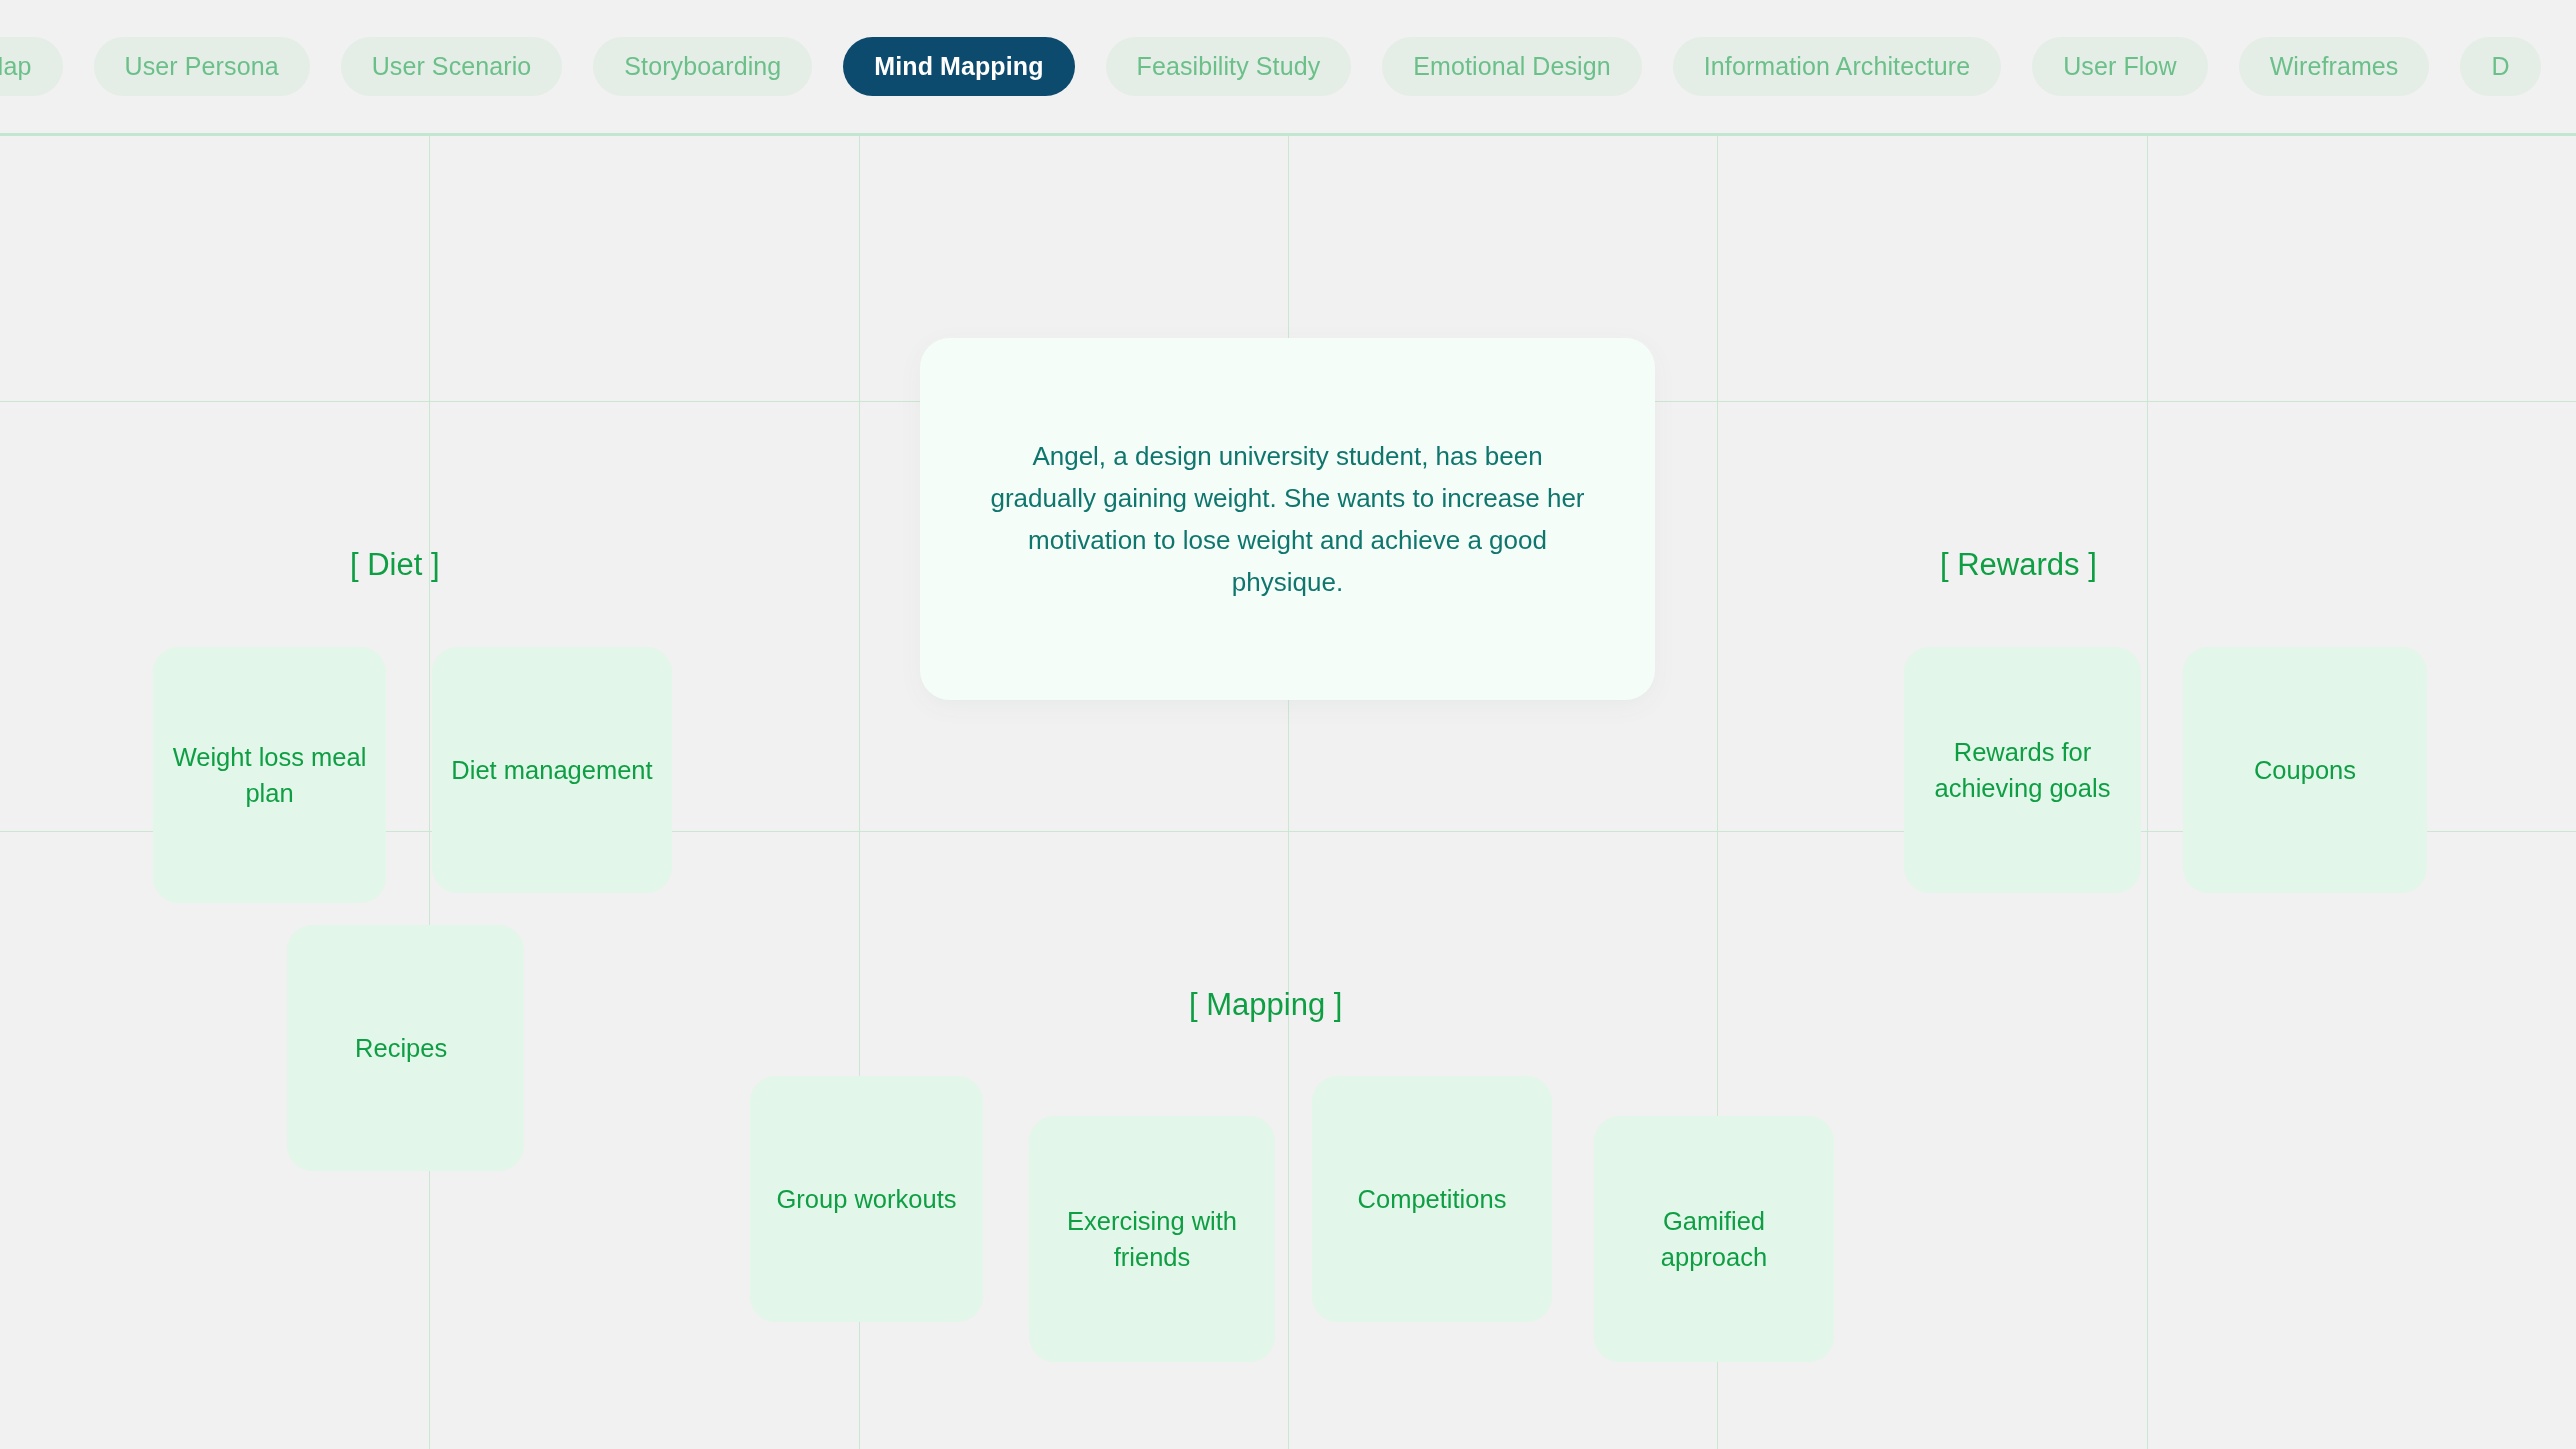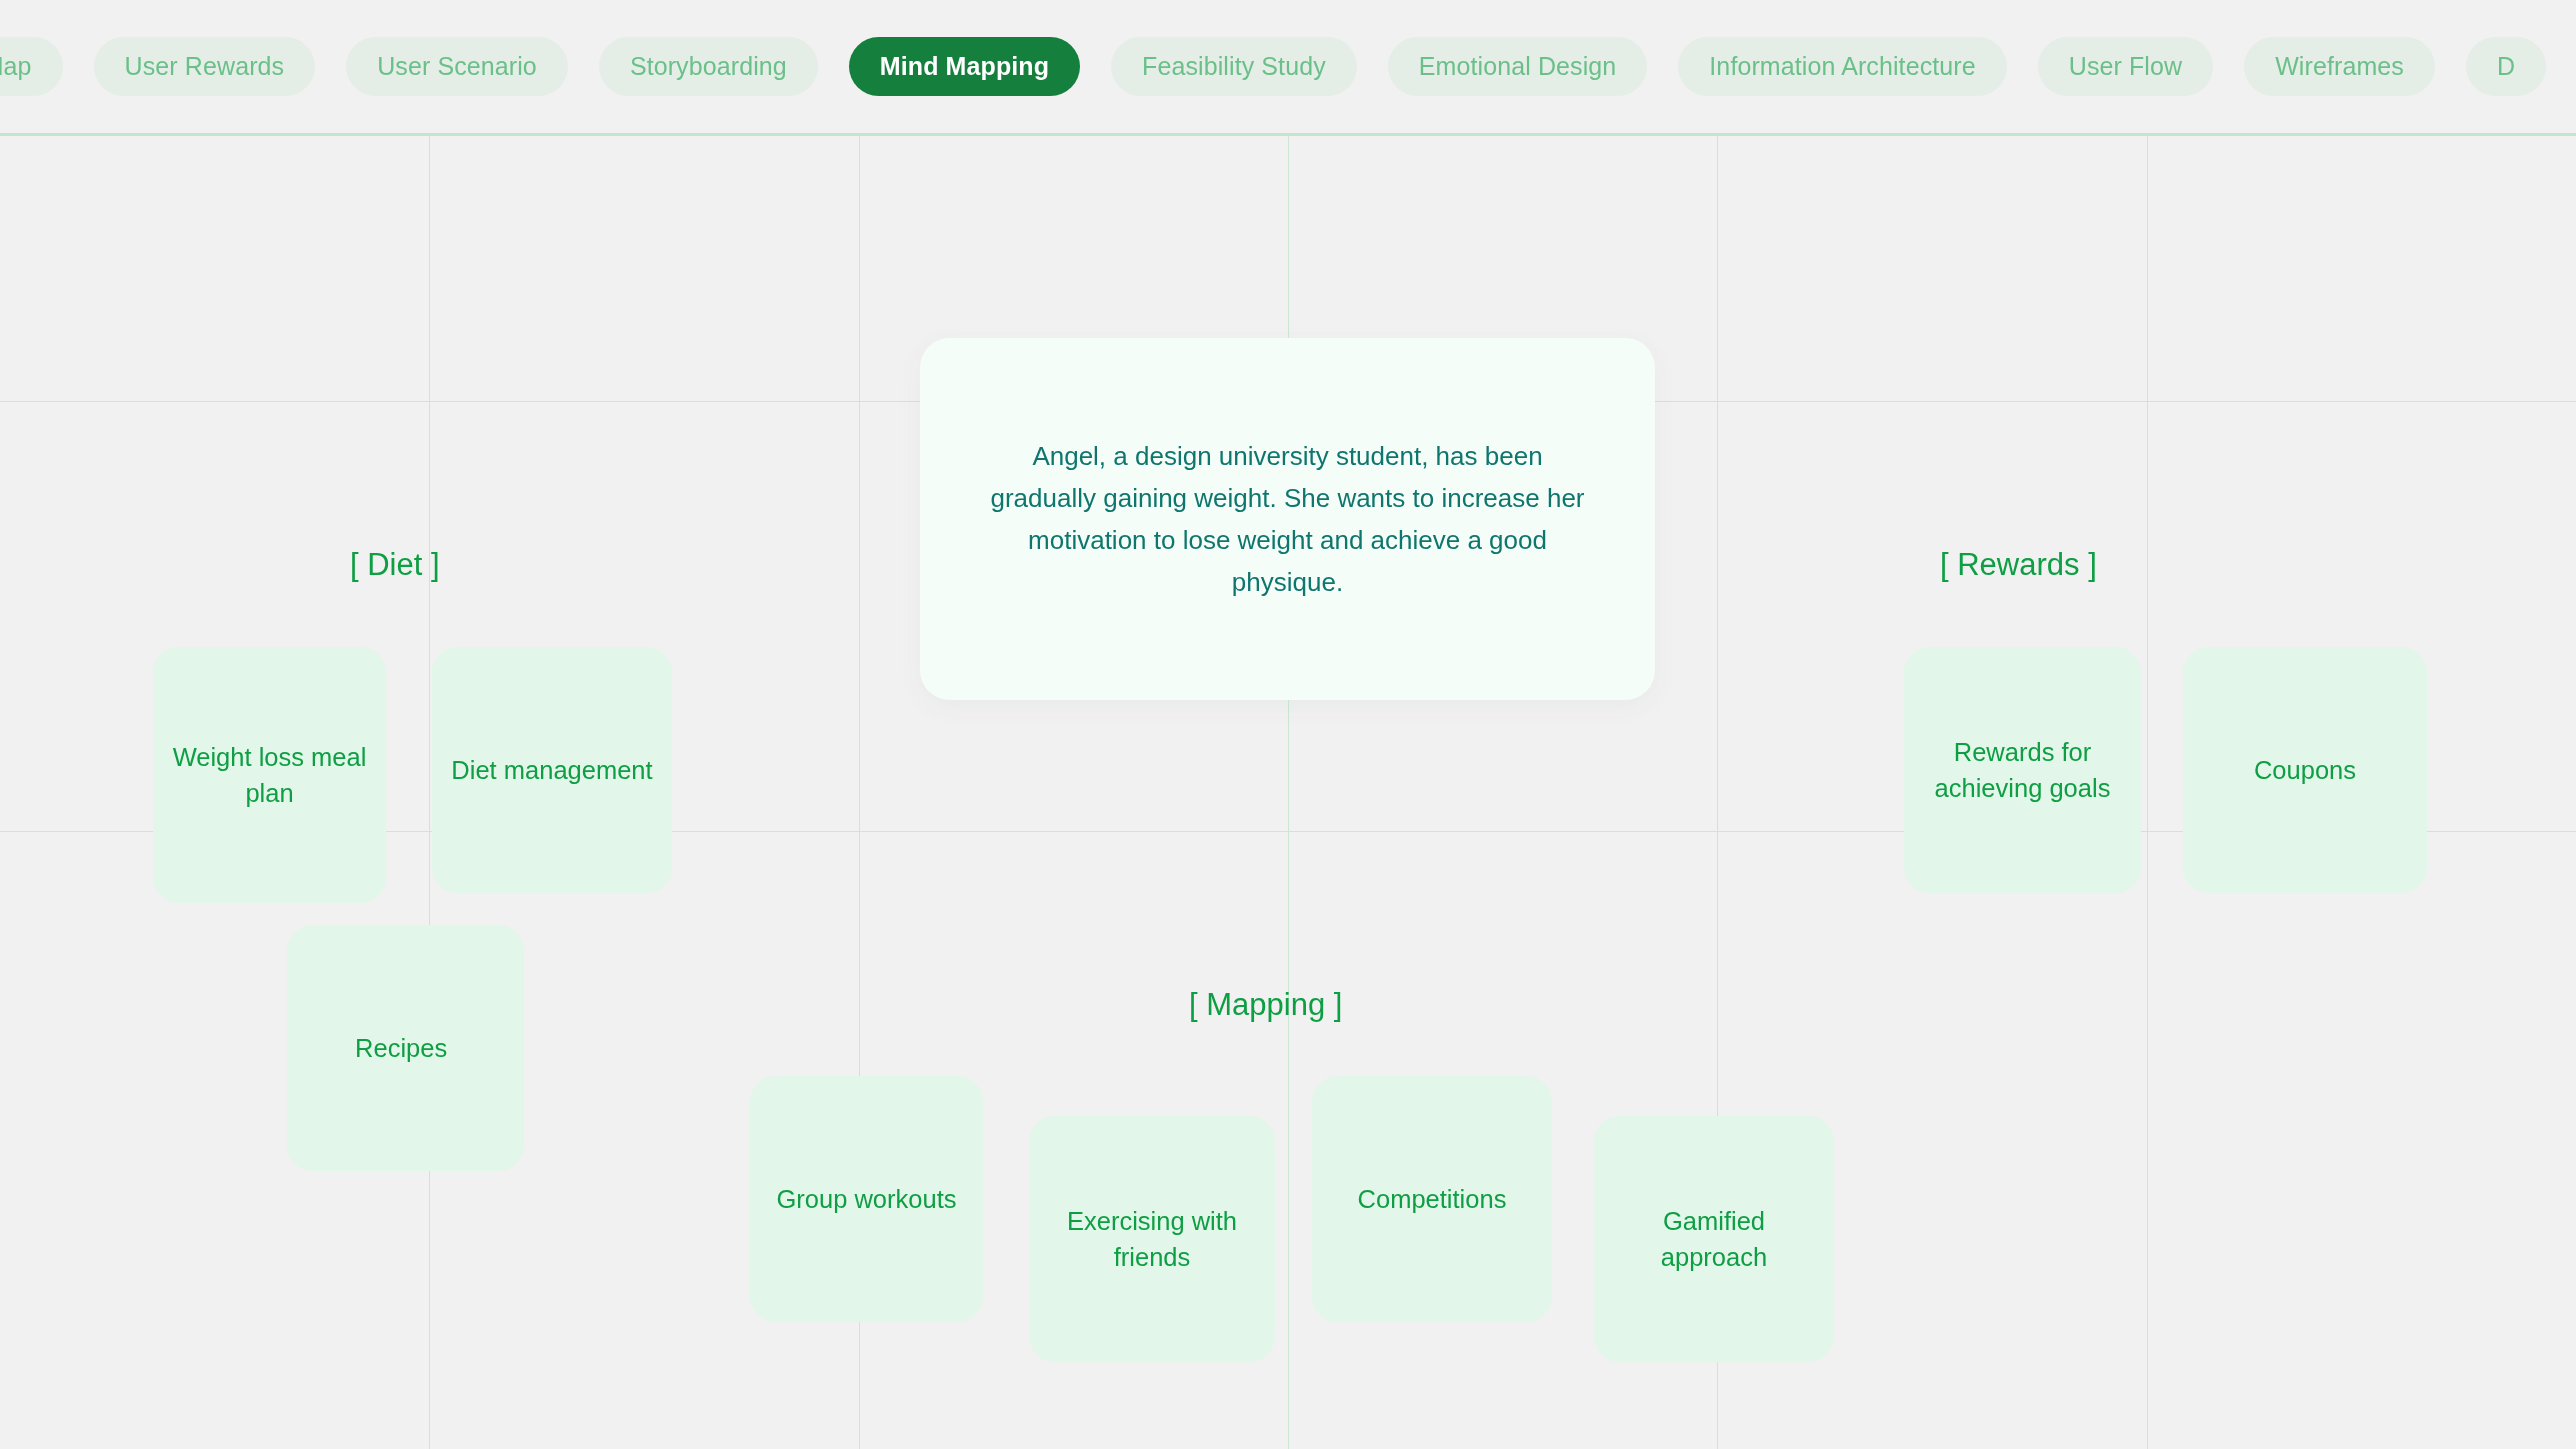--- a/index.html
+++ b/index.html
@@ -35,21 +35,21 @@
     color: #6BC08A;
     font-size: 25px;
     line-height: 59px;
     text-align: center;
     padding: 0 31px;
     letter-spacing: 0.1px;
     cursor: pointer;
     user-select: none;
   }
   .tab.active {
-    background: #15803d;
+    background: #0c4a6e;
     color: #FFFFFF;
     font-weight: 700;
   }
   
   .tab.clip-left {
     margin-left: -82px;
     padding-left: 31px;
   }
 
   
@@ -128,21 +128,21 @@
     font-size: 26px;
     line-height: 1.62;
     text-align: center;
   }
 </style>
 </head>
 <body>
 
 <div id="tabbar">
     <div class="tab clip-left">hy Map</div>
-    <div class="tab">User Rewards</div>
+    <div class="tab">User Persona</div>
     <div class="tab">User Scenario</div>
     <div class="tab">Storyboarding</div>
     <div class="tab active">Mind Mapping</div>
     <div class="tab">Feasibility Study</div>
     <div class="tab">Emotional Design</div>
     <div class="tab">Information Architecture</div>
     <div class="tab">User Flow</div>
     <div class="tab">Wireframes</div>
     <div class="tab">D</div>
   </div>

